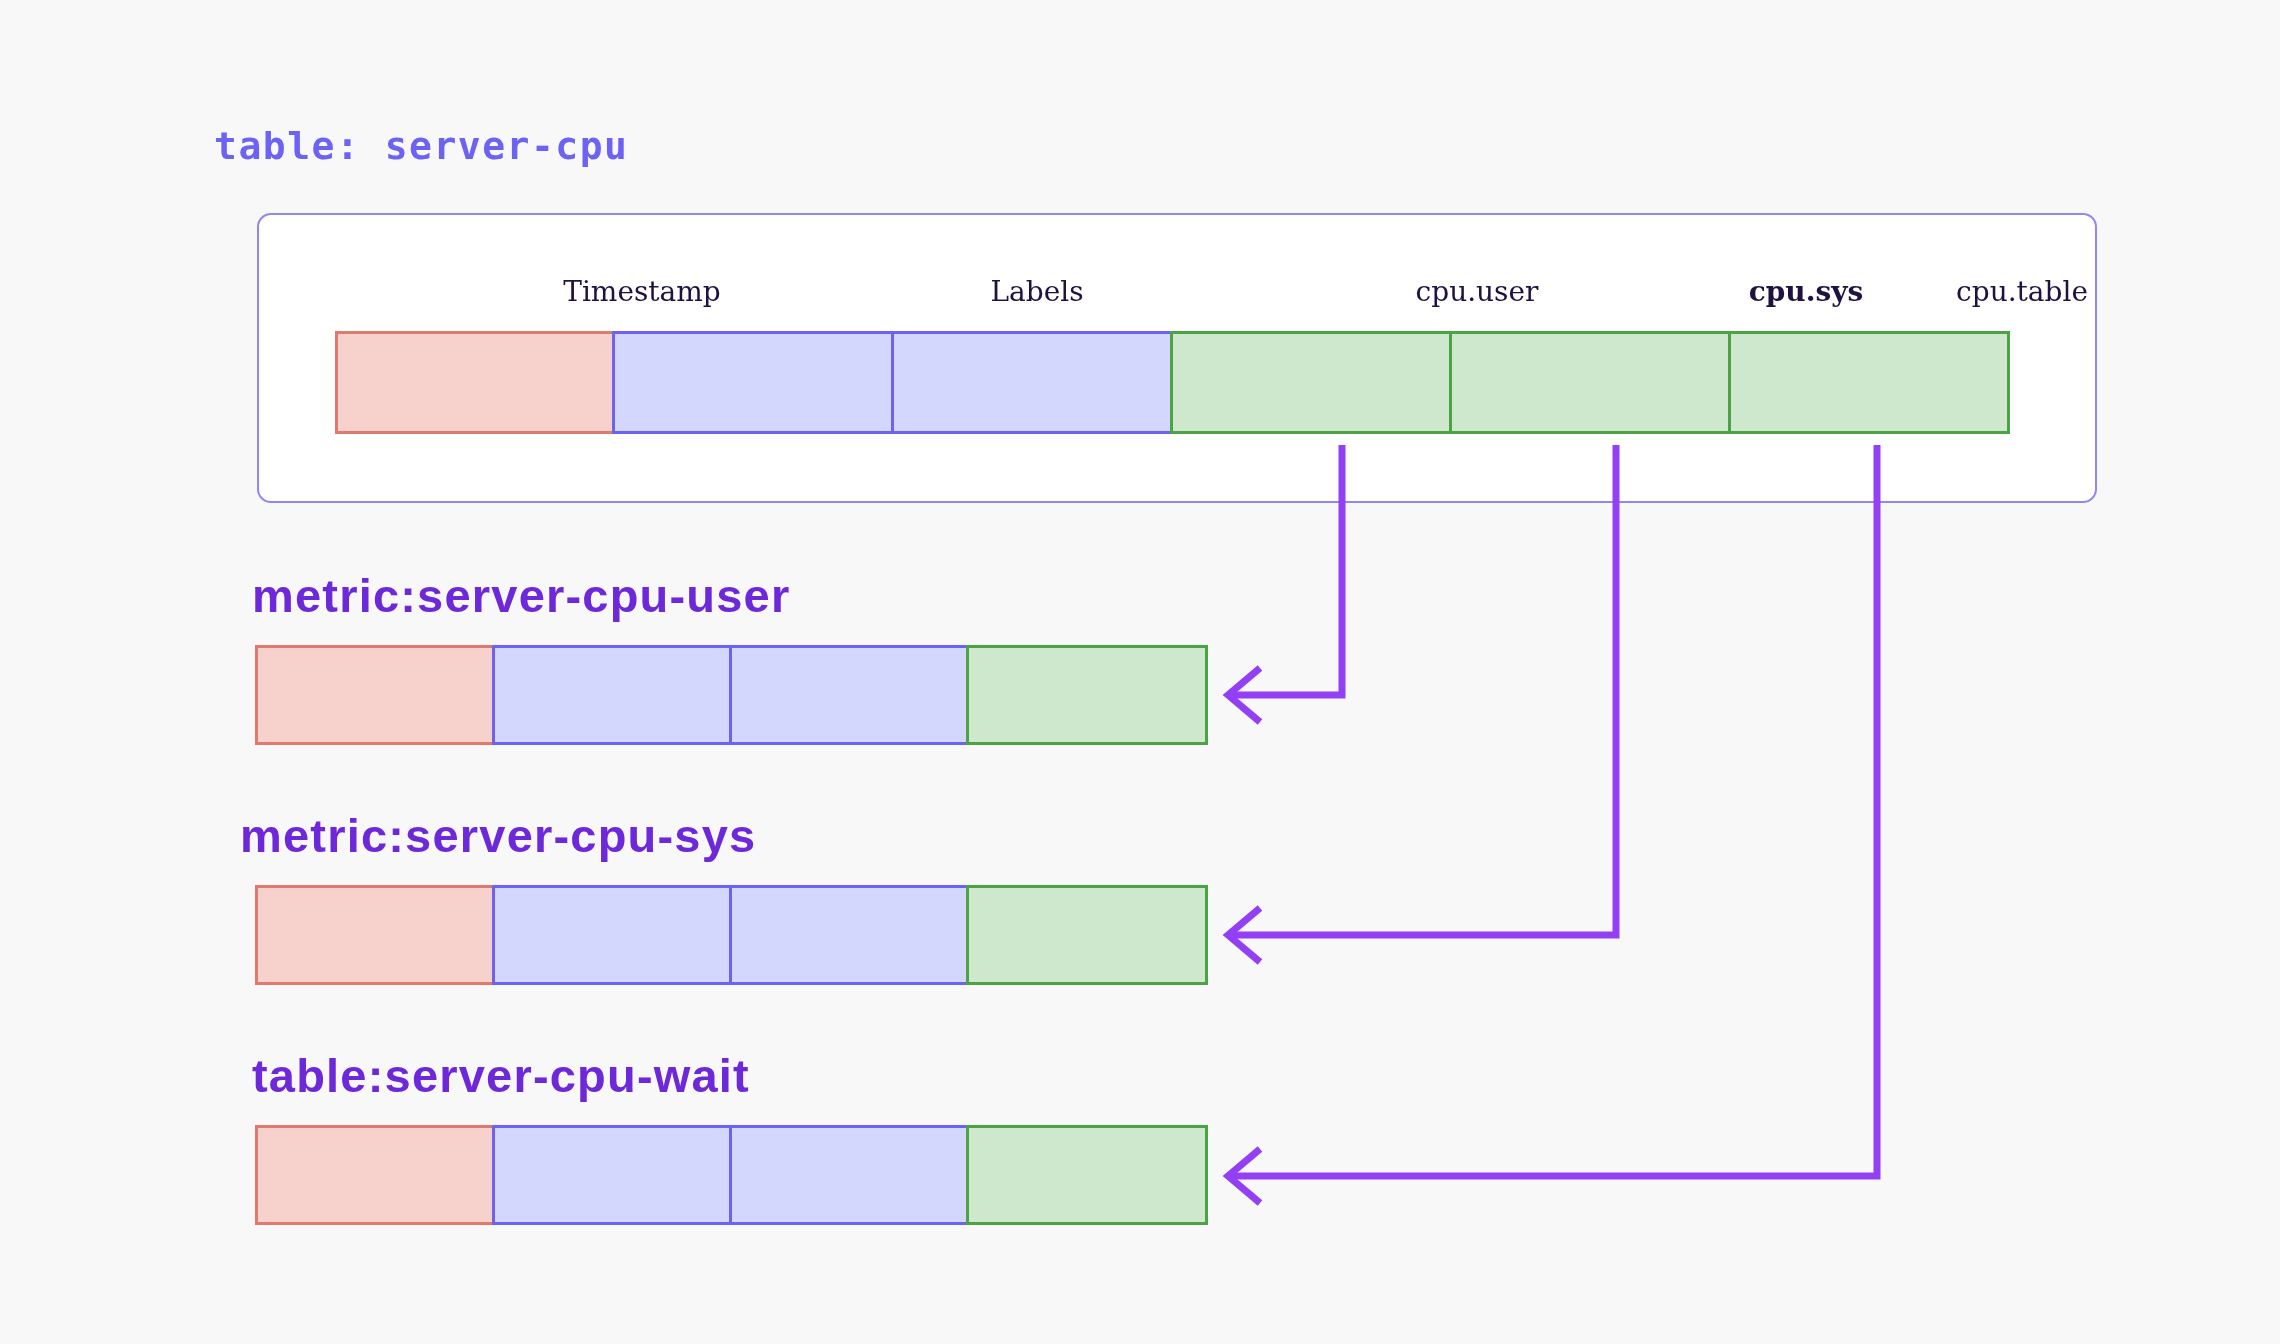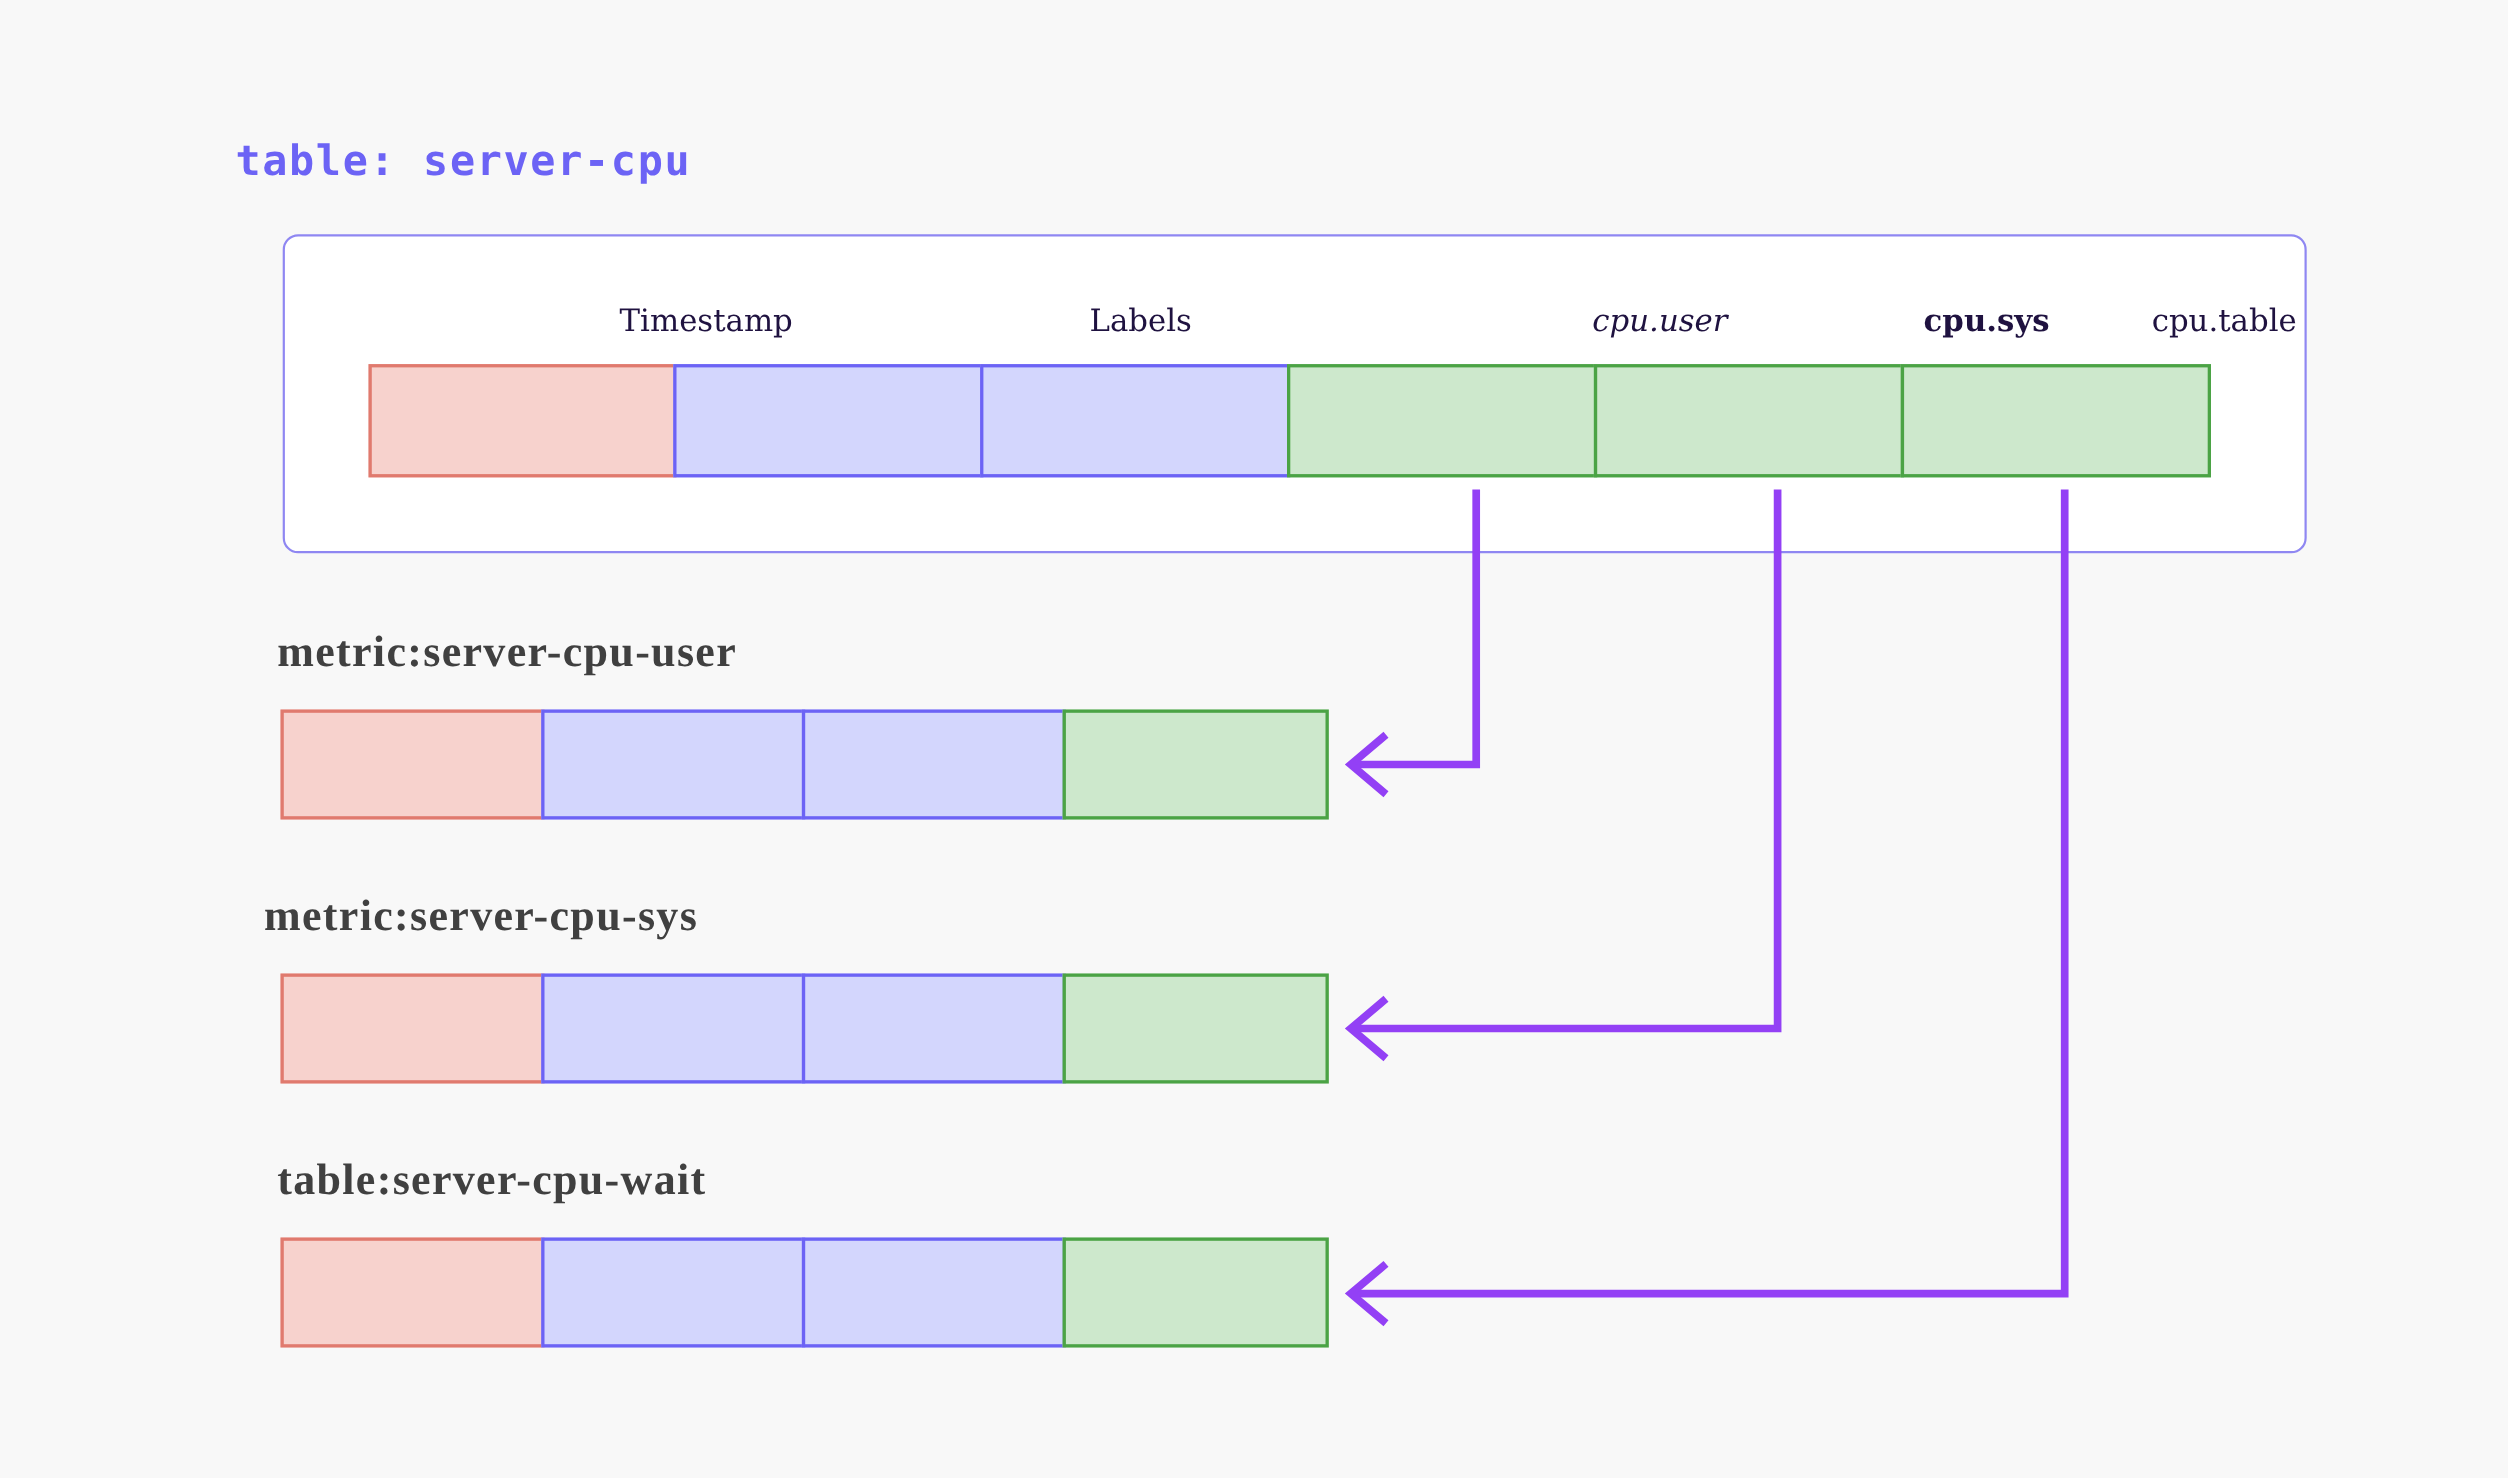--- a/index.html
+++ b/index.html
@@ -87,26 +87,26 @@
   }
   .cell-val {
     background: #cde8cc;
     border: 3px solid #4ba345;
     margin-left: -3px;
   }
 
   
   .metric-title {
     position: absolute;
-    font-size: 40px;
+    font-size: 47px;
     font-weight: bold;
-    color: #404040;
+    color: #6d28d9;
     letter-spacing: 1.2px;
     white-space: pre;
-    font-family: Liberation Serif, serif;
+    font-family: Liberation Sans, sans-serif;
   }
   .metric-row {
     position: absolute;
     left: 223px;
     height: 100px;
     display: flex;
   }
   .mcell {
     box-sizing: border-box;
     height: 100px;
@@ -144,21 +144,21 @@
 
 <div id="canvas">
 
   <div class="table-title">table: server-cpu</div>
 
   <div class="table-card"></div>
 
   <div class="col-headers">
     <div class="col-header" style="left:255px;  width:260px;">Timestamp</div>
     <div class="col-header" style="left:680px;  width:200px;">Labels</div>
-    <div class="col-header" style="left:1142px; width:220px;font-style:italic;">cpu.user</div>
+    <div class="col-header" style="left:1110px; width:220px;">cpu.user</div>
     <div class="col-header" style="left:1449px; width:200px;font-weight:bold;">cpu.sys</div>
     <div class="col-header" style="left:1655px; width:220px;">cpu.table</div>
   </div>
 
   <div class="table-row">
     <div class="cell cell-ts" style="width:280px;"></div>
     <div class="cell cell-lbl" style="width:282px;"></div>
     <div class="cell cell-lbl" style="width:282px;"></div>
     <div class="cell cell-val" style="width:282px;"></div>
     <div class="cell cell-val" style="width:282px;"></div>

